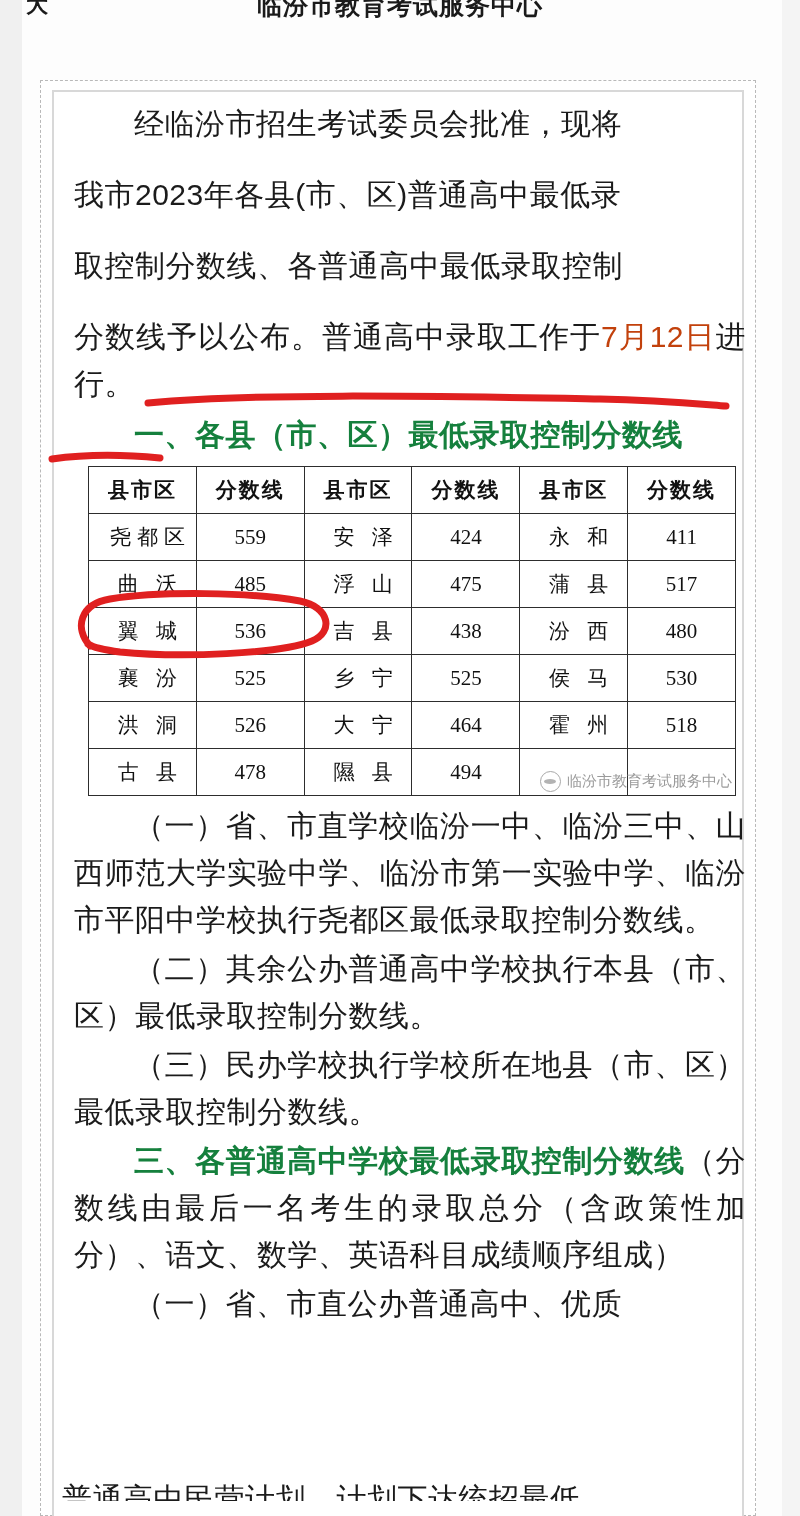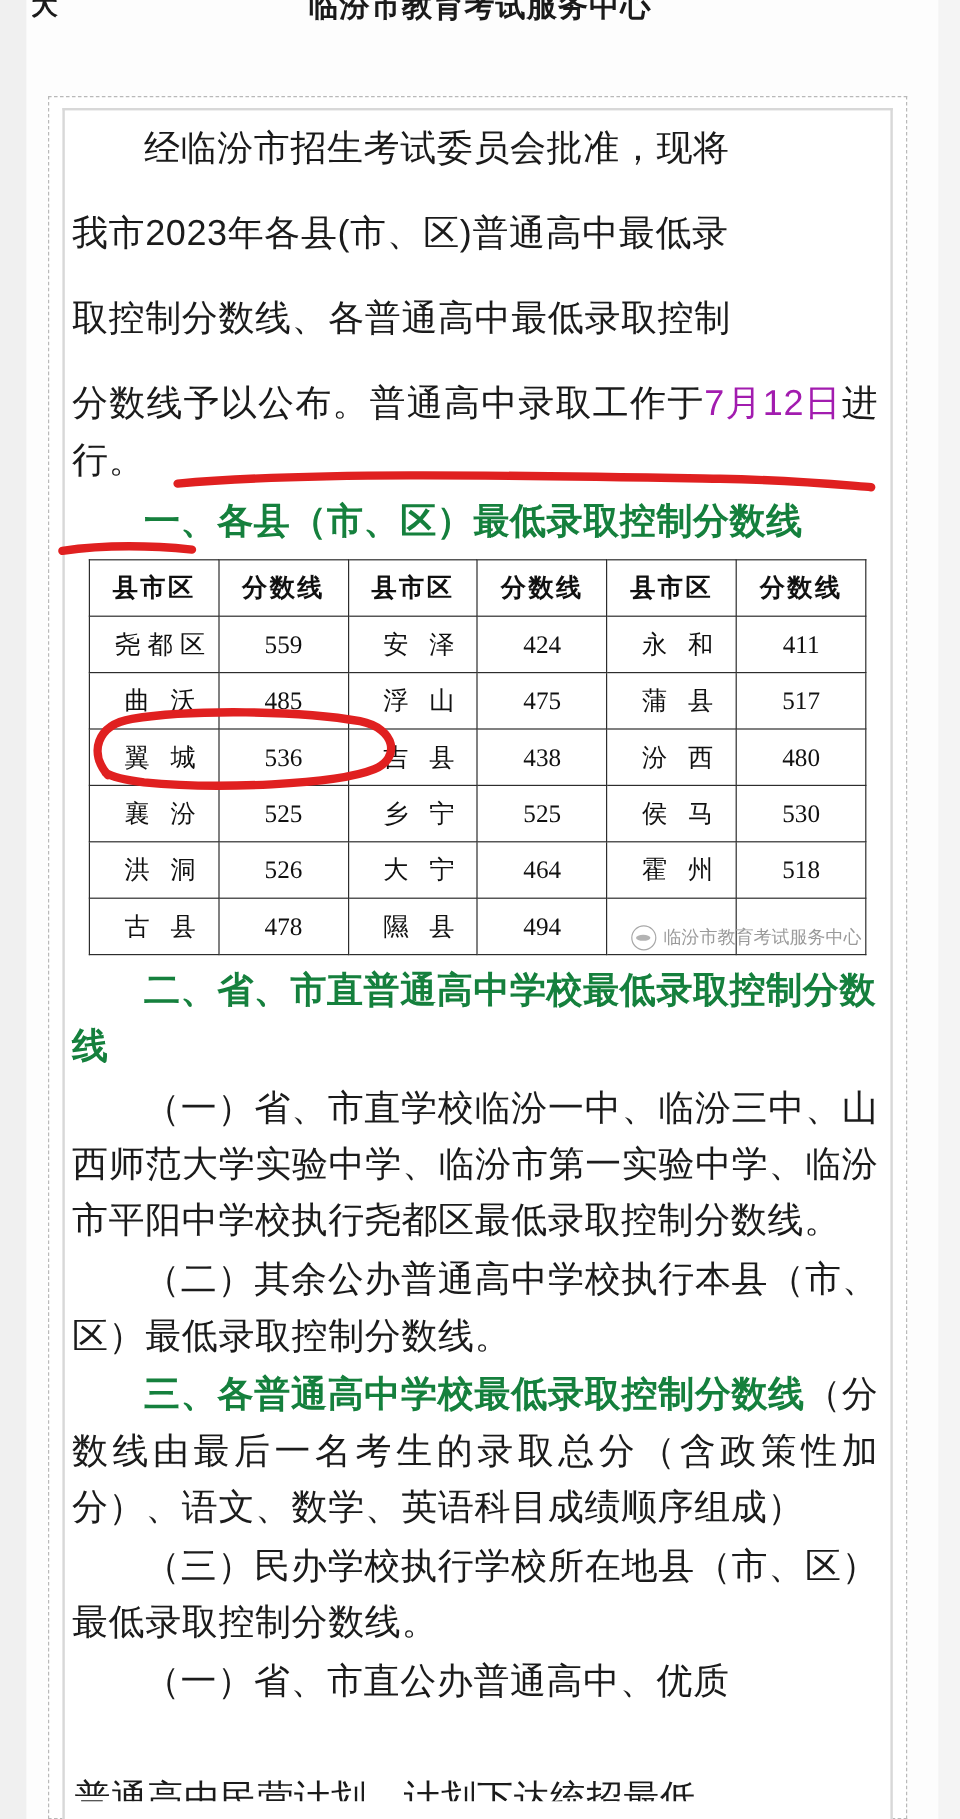--- a/index.html
+++ b/index.html
@@ -78,40 +78,40 @@
     height: 1426px;
     border-left: 2px solid #d8d8d8;
     border-top: 2px solid #d8d8d8;
     border-right: 2px solid #d8d8d8;
     box-sizing: border-box;
     background: #ffffff;
     overflow: hidden;
   }
   .content {
     position: absolute;
-    left: 60px;
+    left: 74px;
     top: 100px;
     width: 672px;
   }
   p.para {
     margin: 0 0 2px 0;
     font-size: 30px;
     line-height: 47px;
     color: #1b1b1b;
     text-align: justify;
     text-indent: 60px;
     letter-spacing: 0.5px;
     font-family: "Liberation Sans", sans-serif;
   }
   p.para.noind {
     text-indent: 0;
     margin-top: 24px;
   }
   .red {
-    color: #a21caf;
+    color: #c2410c;
   }
   .heading {
     margin: 4px 0 4px 0;
     font-size: 30px;
     line-height: 47px;
     color: #15803d;
     font-weight: bold;
     text-indent: 60px;
     letter-spacing: 0.5px;
   }
@@ -290,27 +290,26 @@
           <td></td>
         </tr>
       </tbody>
         </table>
       <div class="watermark">
         <span class="wm-circle"></span>
         <span>临汾市教育考试服务中心</span>
       </div>
     </div>
 
-    <p class="heading">二、省、市直普通高中学校最低录取控制分数线</p>
 
     <p class="para">（一）省、市直学校临汾一中、临汾三中、山西师范大学实验中学、临汾市第一实验中学、临汾市平阳中学校执行尧都区最低录取控制分数线。</p>
     <p class="para">（二）其余公办普通高中学校执行本县（市、区）最低录取控制分数线。</p>
+    <p class="para">（三）民办学校执行学校所在地县（市、区）最低录取控制分数线。</p>
+
     <p class="para"><span class="heading noind" style="display:inline;text-indent:0">三、各普通高中学校最低录取控制分数线</span><span>（分数线由最后一名考生的录取总分（含政策性加分）、语文、数学、英语科目成绩顺序组成）</span></p>
-
-    <p class="para">（三）民办学校执行学校所在地县（市、区）最低录取控制分数线。</p>
 
     <p class="para">（一）省、市直公办普通高中、优质</p>
   </div>
 
   <div class="bottom-cut">
     <p>普通高中民营计划、计划下达统招最低</p>
   </div>
 
   <svg class="annot" viewBox="0 0 800 1516">
     <path d="M148 403 C 260 393, 420 396, 600 399 C 660 400, 700 404, 726 406" stroke="#e02020" stroke-width="7" fill="none" stroke-linecap="round"></path>

